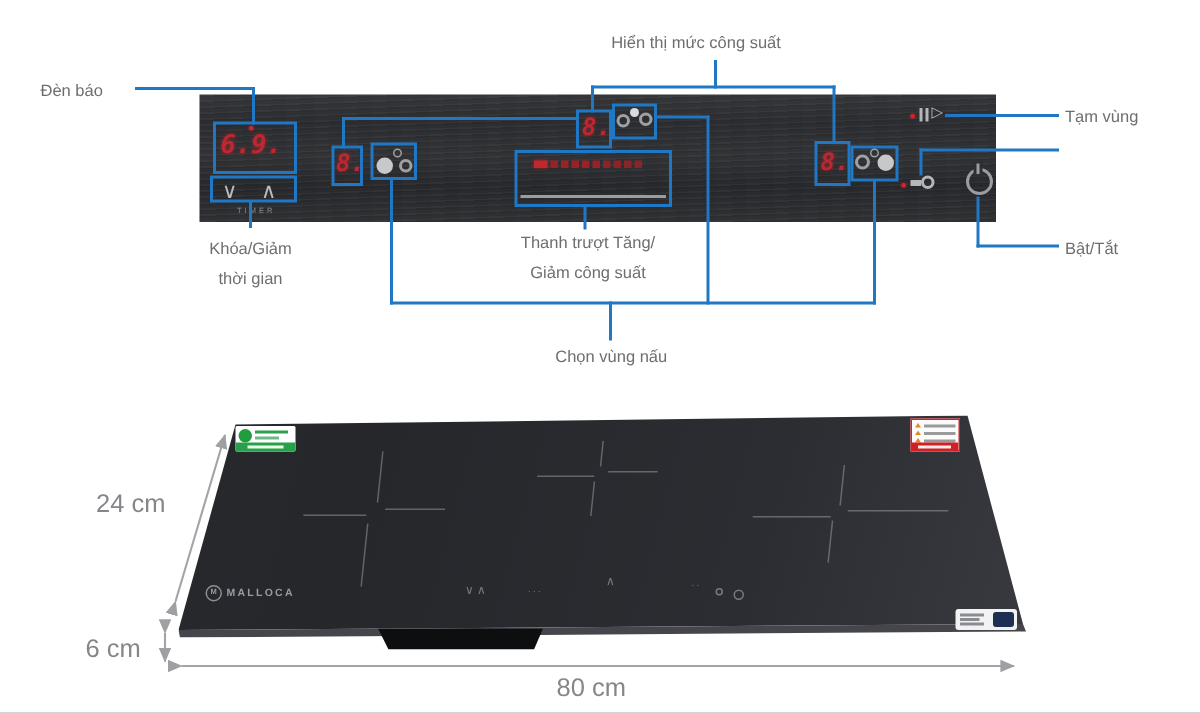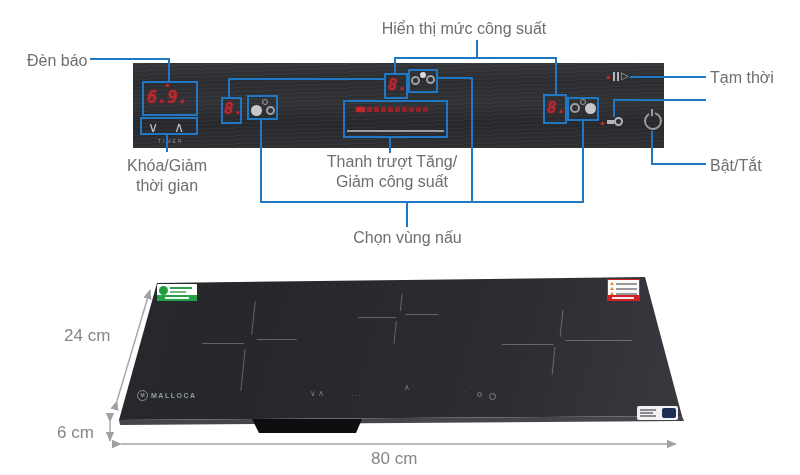--- a/index.html
+++ b/index.html
@@ -1,19 +1,19 @@
 <!DOCTYPE html>
 <html lang="vi"><head>
 <meta charset="utf-8">
 <style>
   html,body{margin:0;padding:0;background:#fff;}
   .canvas{position:relative;width:800px;height:475px;background:#ffffff;overflow:hidden;
           font-family:"Liberation Sans","DejaVu Sans",sans-serif;}
   
-  .lbl{position:absolute;color:#6d6e71;font-size:16px;line-height:20px;white-space:pre-line;}
+  .lbl{position:absolute;color:#6d6e71;font-size:11px;line-height:20px;white-space:pre-line;}
   .lbl.center{text-align:center;}
   .dim{position:absolute;color:#85868a;font-size:17px;}
   
   .bbox{position:absolute;border:2px solid #2077c4;box-sizing:border-box;background:transparent;}
   .bline{position:absolute;background:#2077c4;}
   
   .panel{position:absolute;left:133px;top:63px;width:531px;height:85px;
          background:
            repeating-linear-gradient(178deg, rgba(255,255,255,.035) 0 1px, rgba(0,0,0,.07) 1px 2px, transparent 2px 4px),
            linear-gradient(180deg,#36373a 0%,#2c2d30 22%,#323336 48%,#28292c 72%,#303134 100%);}
@@ -147,21 +147,21 @@
   <div class="bline" style="left:389px;top:137px;width:2px;height:16px"></div>
   <div class="bline" style="left:166px;top:134px;width:2px;height:18px"></div>
   <div class="bline" style="left:630px;top:76px;width:76px;height:2px"></div>
   <div class="bline" style="left:613px;top:99px;width:93px;height:2px"></div>
   <div class="bline" style="left:613px;top:99px;width:2px;height:18px"></div>
   <div class="bline" style="left:651px;top:131px;width:2px;height:34px"></div>
   <div class="bline" style="left:651px;top:163px;width:55px;height:2px"></div>
 
   <div class="lbl" style="left:27px;top:51px">Đèn báo</div>
   <div class="lbl center" style="left:354px;top:19px;width:220px">Hiển thị mức công suất</div>
-  <div class="lbl" style="left:710px;top:68px">Tạm thời</div>
+  <div class="lbl" style="left:710px;top:68px">Tạm vùng</div>
   <div class="lbl" style="left:710px;top:156px">Bật/Tắt</div>
   <div class="lbl center" style="left:107px;top:156px;width:120px">Khóa/Giảm
 thời gian</div>
   <div class="lbl center" style="left:302px;top:152px;width:180px">Thanh trượt Tăng/
 Giảm công suất</div>
   <div class="lbl center" style="left:340px;top:228px;width:135px">Chọn vùng nấu</div>
 
   <div class="layer glass"></div>
   <div class="layer bevel"></div>
   <div class="layer base"></div>

